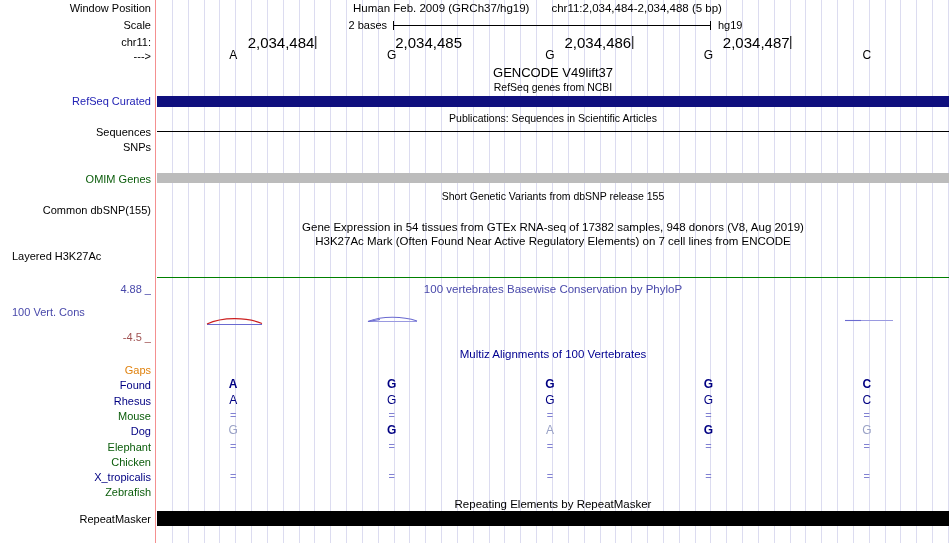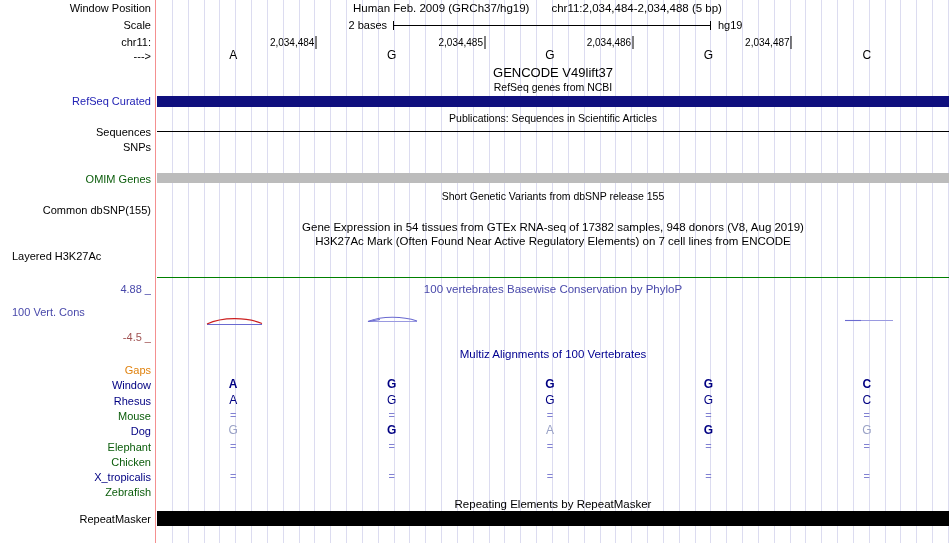--- a/index.html
+++ b/index.html
@@ -23,21 +23,21 @@
 
   .title-line { left:196px; top:2px; white-space:nowrap; font-size:11.5px; color:#000; }
   .title-gap { display:inline-block; width:22px; }
 
   .scale-text { left:230px; top:19px; transform:translateX(-100%); font-size:11px; }
   .scale-bar { left:236px; top:21px; width:318px; height:9px;
     border-left:1px solid #000; border-right:1px solid #000; }
   .scale-bar::after { content:""; position:absolute; left:0; right:0; top:4px; height:1px; background:#000; }
   .assembly-short { left:561px; top:19px; font-size:11px; }
 
-  .ruler-label { top:36px; height:13px; transform:translateX(-100%); white-space:nowrap; font-size:10px; line-height:13px; display:flex; align-items:flex-start; }
+  .ruler-label { top:36px; height:13px; transform:translateX(-100%); white-space:nowrap; font-size:15px; line-height:13px; display:flex; align-items:flex-start; }
   .ruler-label i { display:block; width:1px; height:13px; background:#000; margin-left:1px; }
   .ruler-base { top:49px; font-size:12px; line-height:13px; transform:translateX(-50%); color:#000; }
 
   .caption { left:0; width:792px; text-align:center; white-space:nowrap; color:#000; }
   .cap-gencode-title { top:65px; font-size:13px; }
   .cap-gencode-sub  { top:81px; font-size:10.5px; }
   .cap-publications { top:112px; font-size:10.5px; }
   .cap-omim { top:159px; font-size:11.5px; color:var(--green_label); }
   .cap-dbsnp { top:190px; font-size:10.5px; }
   .cap-gtex { top:221px; font-size:11.5px; }
@@ -74,21 +74,21 @@
     <div class="glabel" style="top:126px">Sequences</div>
     <div class="glabel" style="top:141px">SNPs</div>
     <div class="glabel" style="top:173px;color:var(--green_label)">OMIM Genes</div>
     <div class="glabel" style="top:204px">Common dbSNP(155)</div>
     <div class="glabel glabel-left" style="top:250px">Layered H3K27Ac</div>
     <div class="glabel" style="top:283px;color:var(--cons_label_blue)">4.88 _</div>
     <div class="glabel glabel-left" style="top:306px;color:var(--cons_label_blue)">100 Vert. Cons</div>
     <div class="glabel" style="top:331px;color:var(--cons_label_red)">-4.5 _</div>
     <div class="glabel" style="top:513px">RepeatMasker</div>
   <div class="glabel" style="top: 364px; color: rgb(224, 130, 14);">Gaps</div>
-      <div class="glabel" style="top: 379.3px; color: rgb(0, 0, 130);">Window</div>
+      <div class="glabel" style="top: 379.3px; color: rgb(0, 0, 130);">Found</div>
       <div class="glabel" style="top: 394.6px; color: rgb(0, 0, 130);">Rhesus</div>
       <div class="glabel" style="top: 409.9px; color: rgb(10, 92, 10);">Mouse</div>
       <div class="glabel" style="top: 425.2px; color: rgb(0, 0, 130); margin-left: 35px;">Dog</div>
       <div class="glabel" style="top: 440.5px; color: rgb(10, 92, 10); padding-left: 24px;">Elephant</div>
       <div class="glabel" style="top: 455.8px; color: rgb(10, 92, 10);">Chicken</div>
       <div class="glabel" style="top: 471.1px; color: rgb(0, 0, 130);">X_tropicalis</div>
       <div class="glabel" style="top: 486.4px; color: rgb(10, 92, 10);">Zebrafish</div>
     </div>
 
   <div class="edge-line"></div>
@@ -133,21 +133,21 @@
 
     <div class="caption cap-multiz">Multiz Alignments of 100 Vertebrates</div>
 
     <div class="caption cap-repeat">Repeating Elements by RepeatMasker</div>
     <div class="repeat-bar"></div>
 
   <div class="ruler-label" style="left: 159.4px;">
         <span>2,034,484</span>
         <i></i>
       </div>
-      <div class="ruler-label" style="left: 328px;">
+      <div class="ruler-label" style="left: 305px; flex-direction: column;">
         <span>2,034,485</span>
         <i></i>
       </div>
       <div class="ruler-label" style="left: 476.2px;">
         <span>2,034,486</span>
         <i></i>
       </div>
       <div class="ruler-label" style="left: 634.6px;">
         <span>2,034,487</span>
         <i></i>

